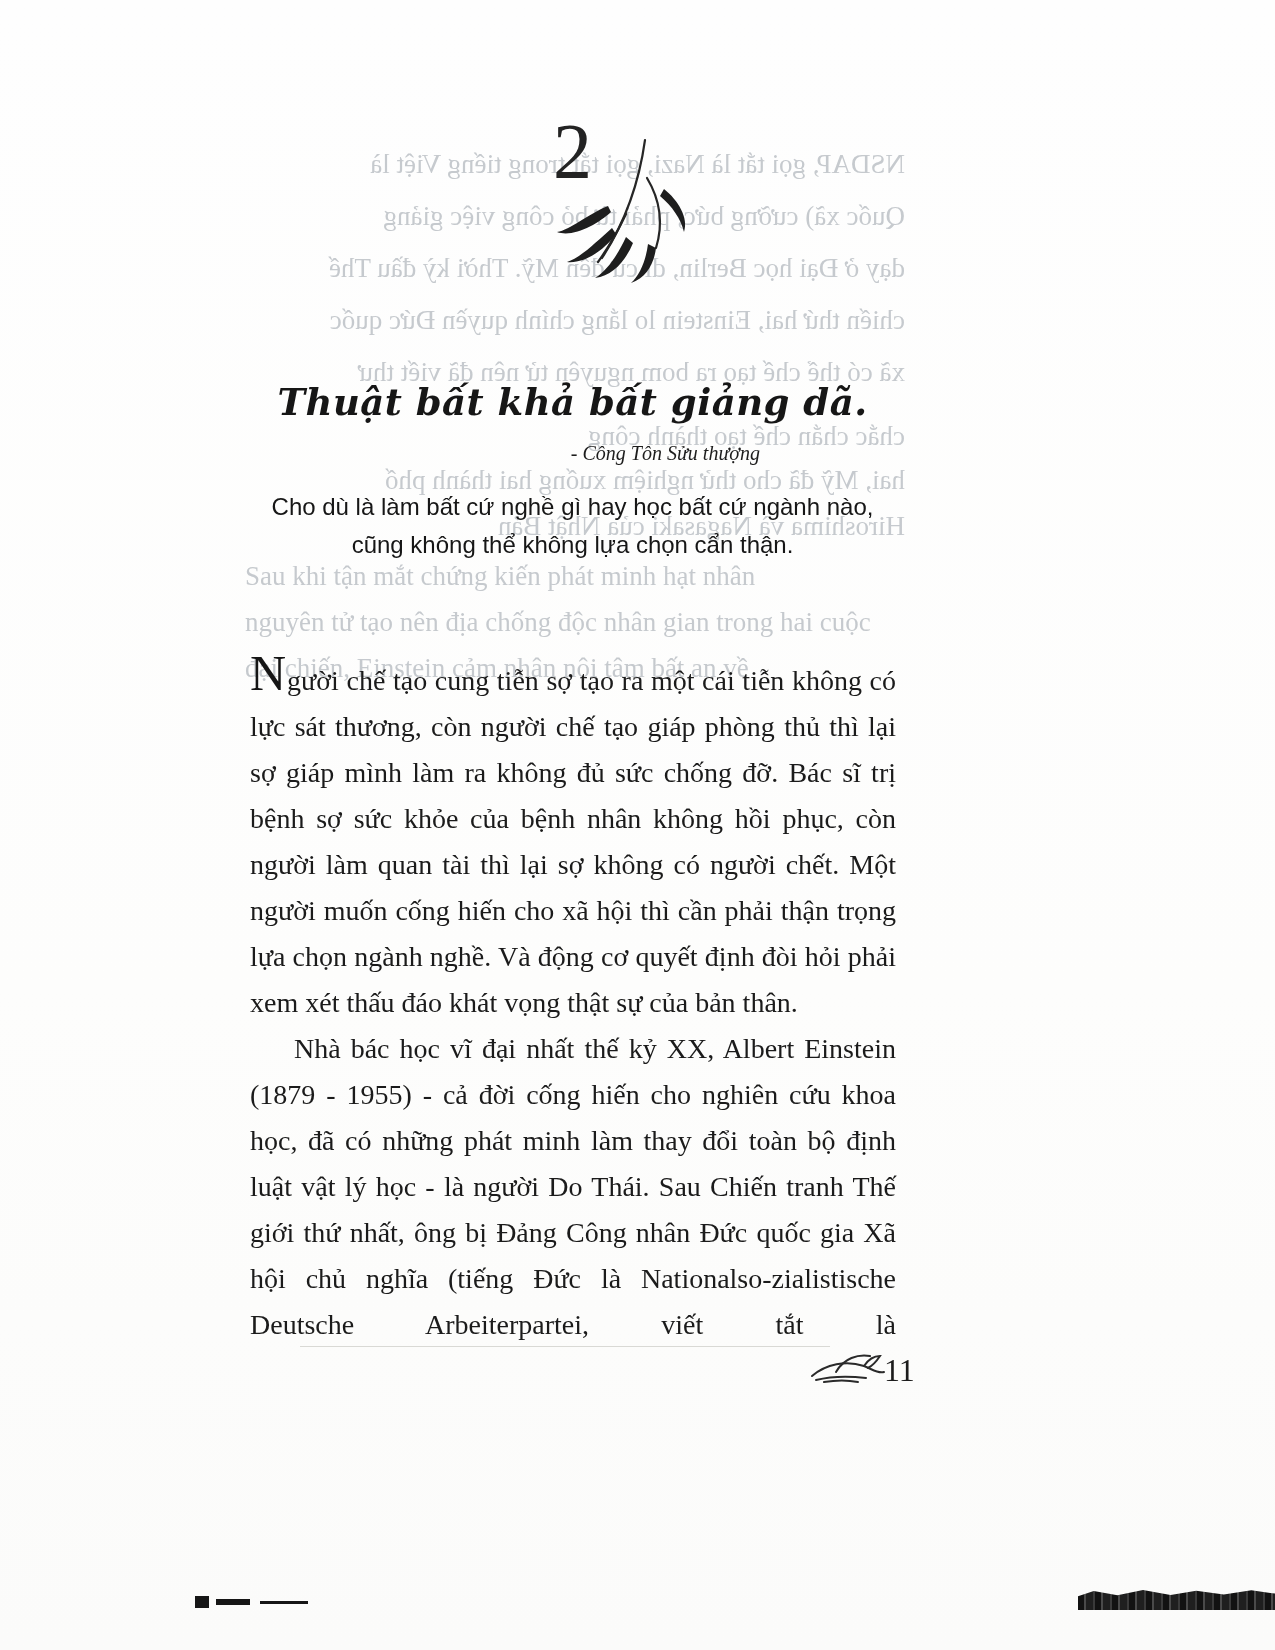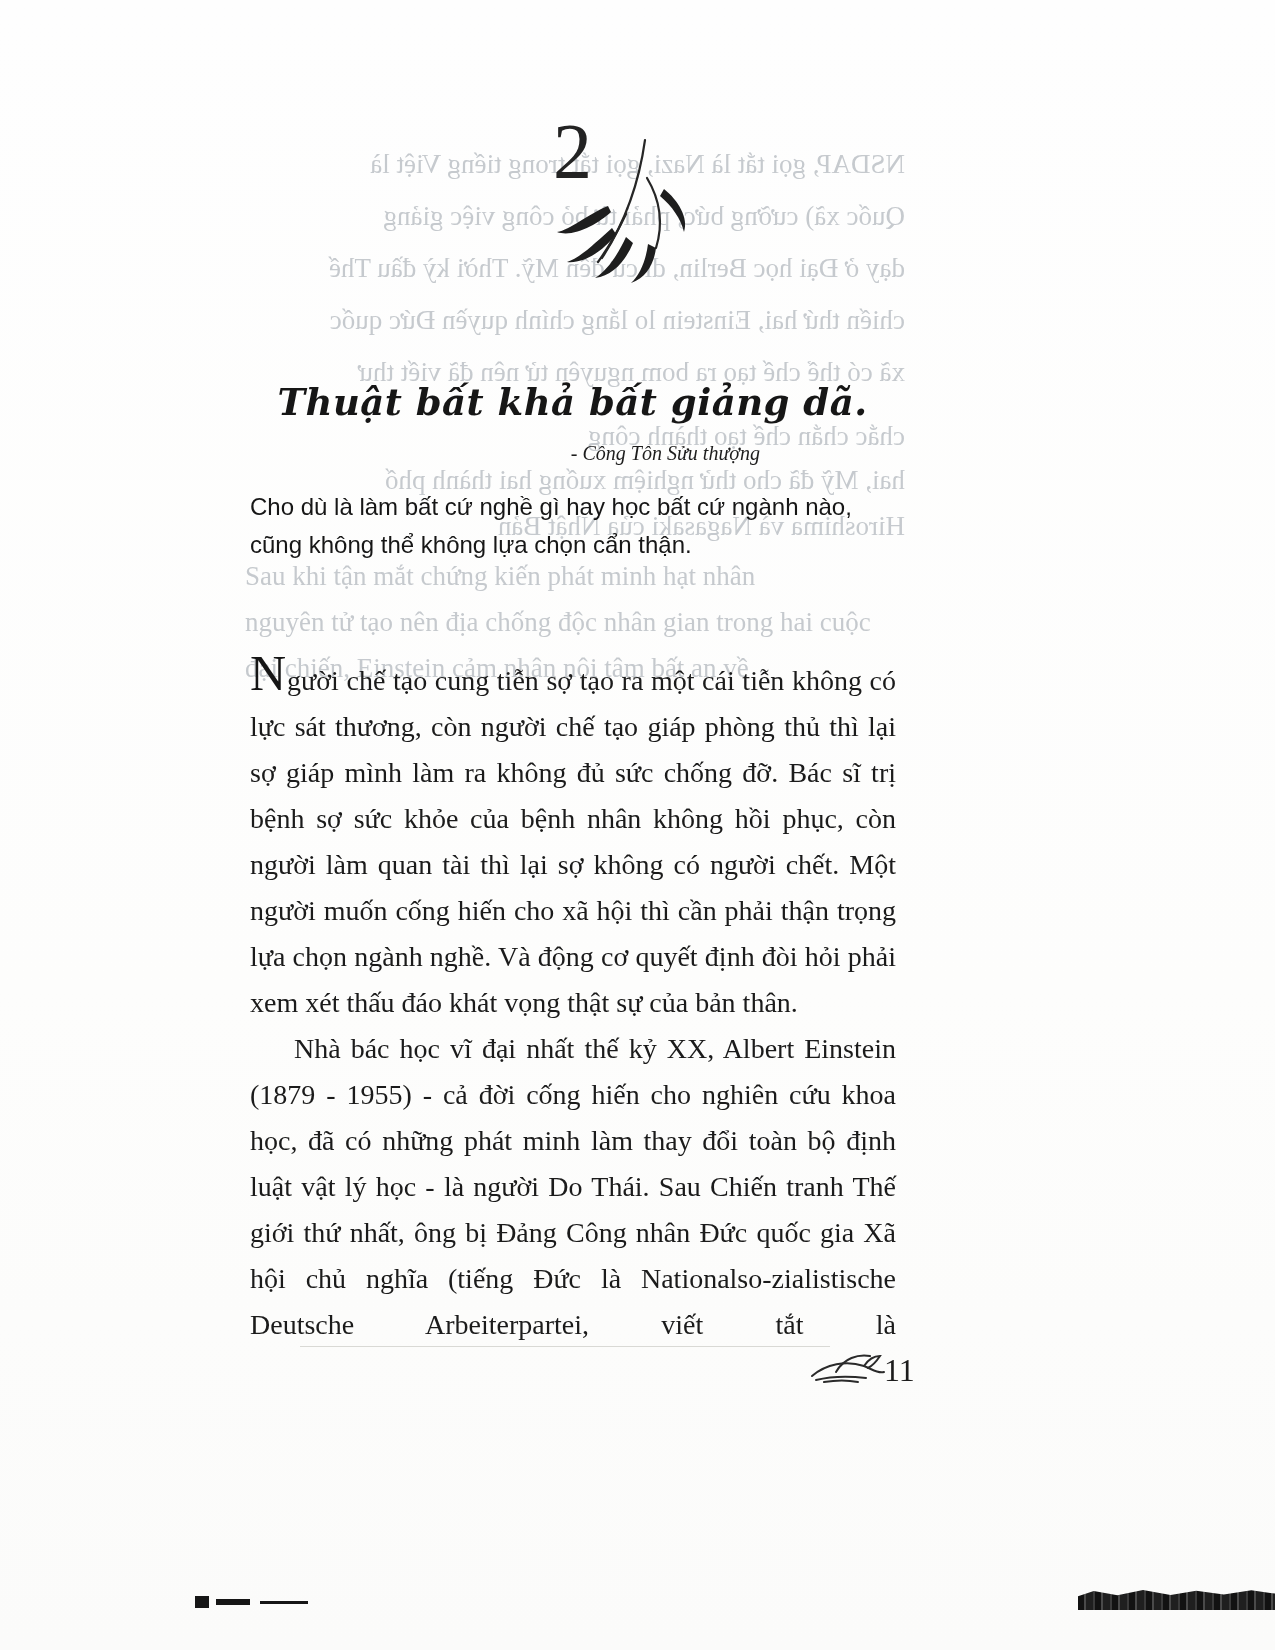--- a/index.html
+++ b/index.html
@@ -56,21 +56,21 @@
     font-size: 37px; color: #161616;
     letter-spacing: 0.5px;
   }
   .attribution {
     position: absolute; left: 250px; top: 442px; width: 645px;
     text-align: right; padding-right: 135px; box-sizing: border-box;
     font-style: italic; font-size: 20px; color: #1d1d1d;
   }
   .subtitle {
     position: absolute; left: 250px; top: 488px; width: 645px;
-    text-align: left;
+    text-align: center;
     font-family: "Liberation Sans", "DejaVu Sans", sans-serif;
     font-size: 24px; line-height: 38px; color: #161616;
   }
 
   
   .body-text {
     position: absolute; left: 250px; top: 658px; width: 646px;
     font-size: 28px; line-height: 46px; color: #1b1b1b;
     text-align: justify;
   }

